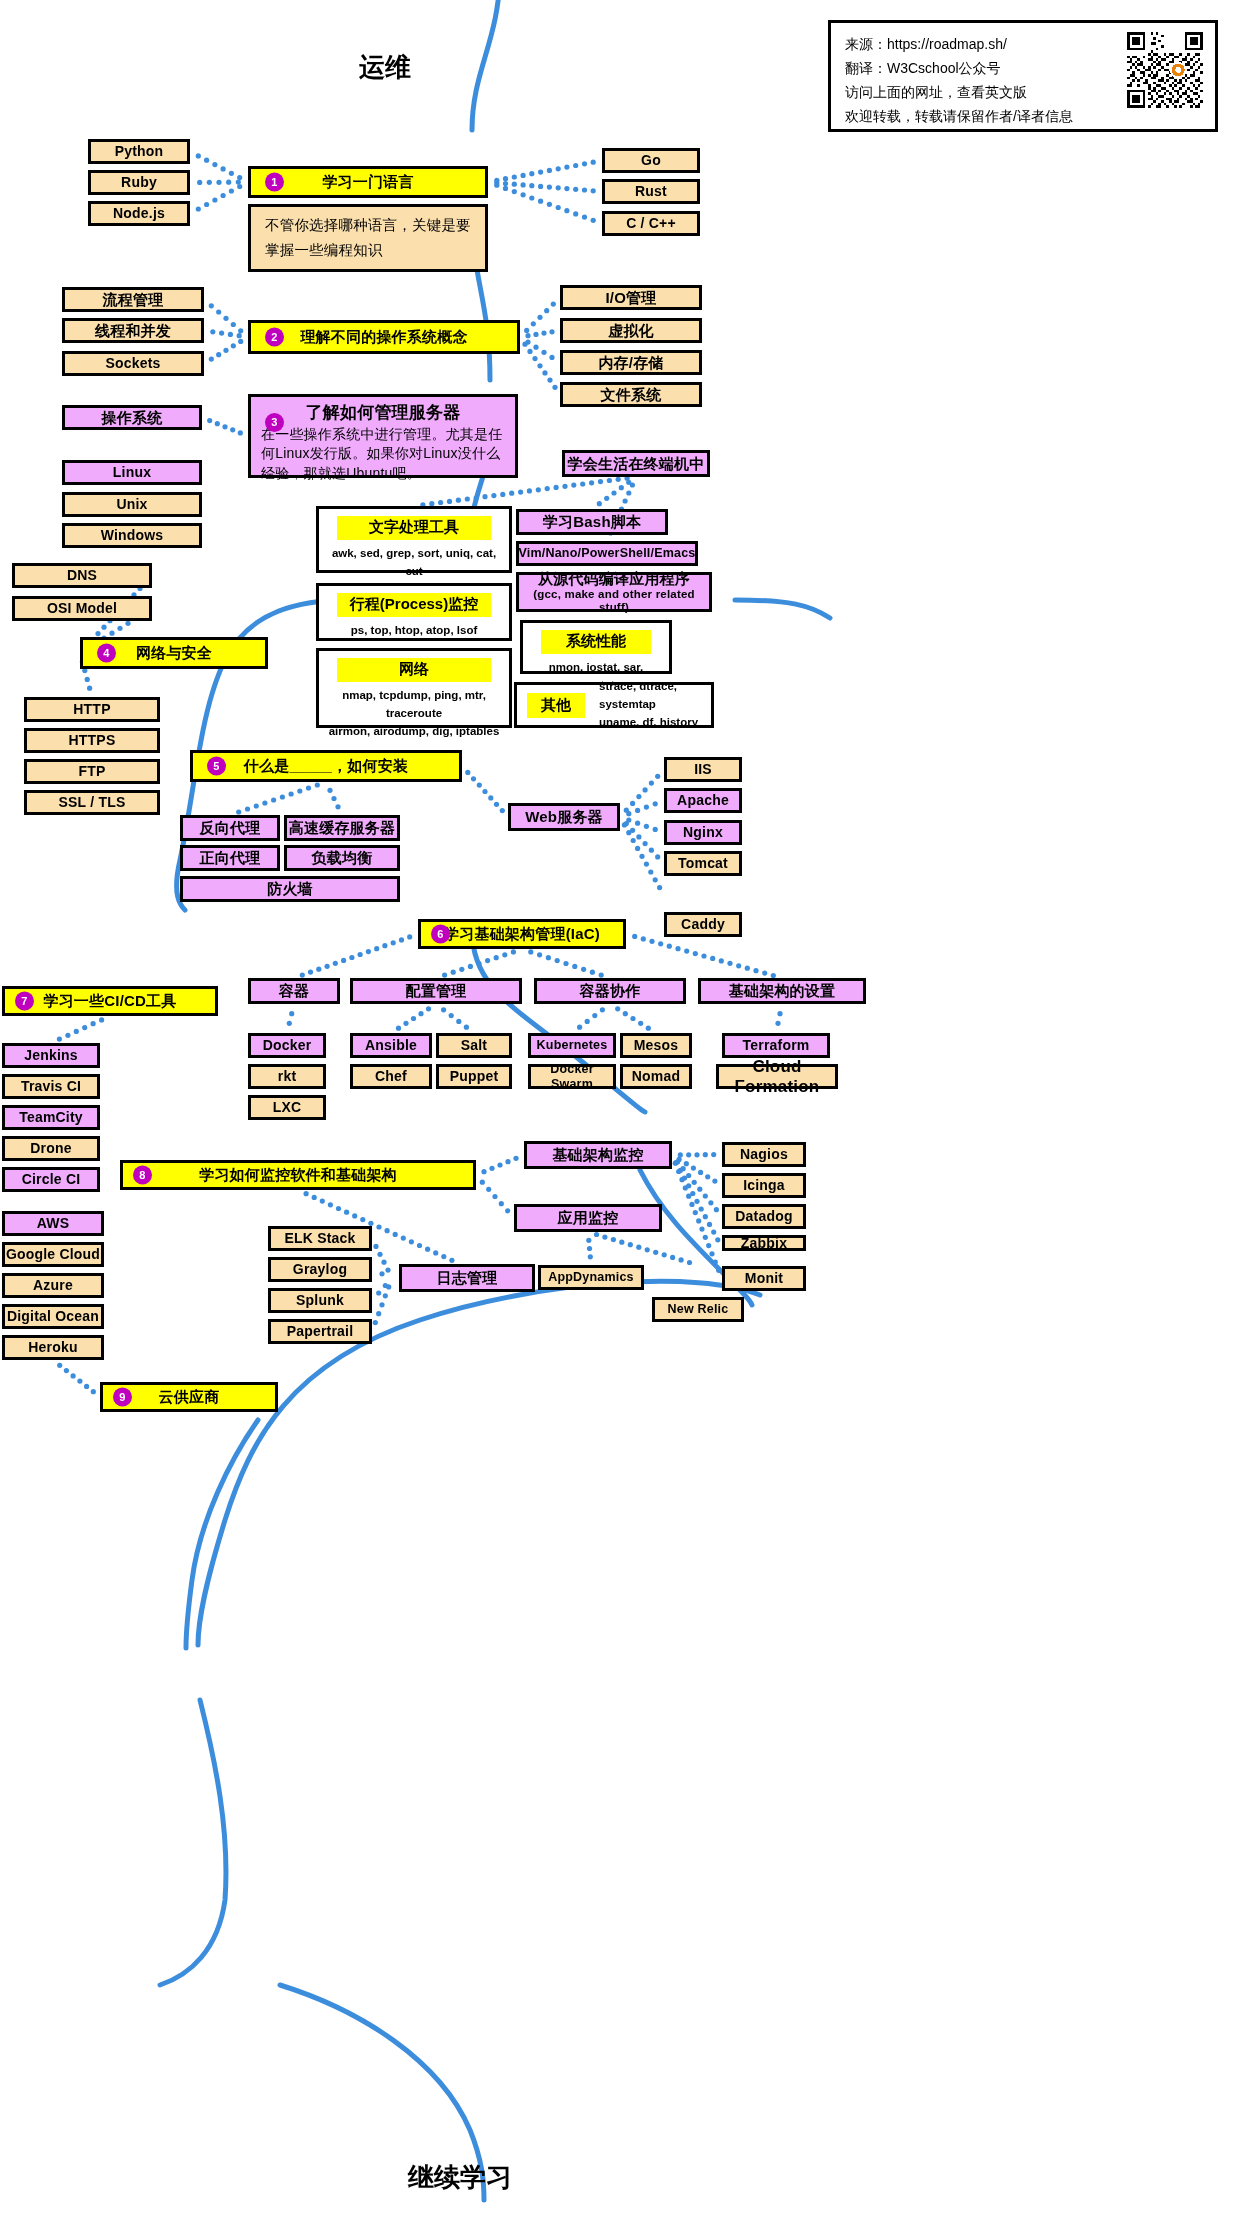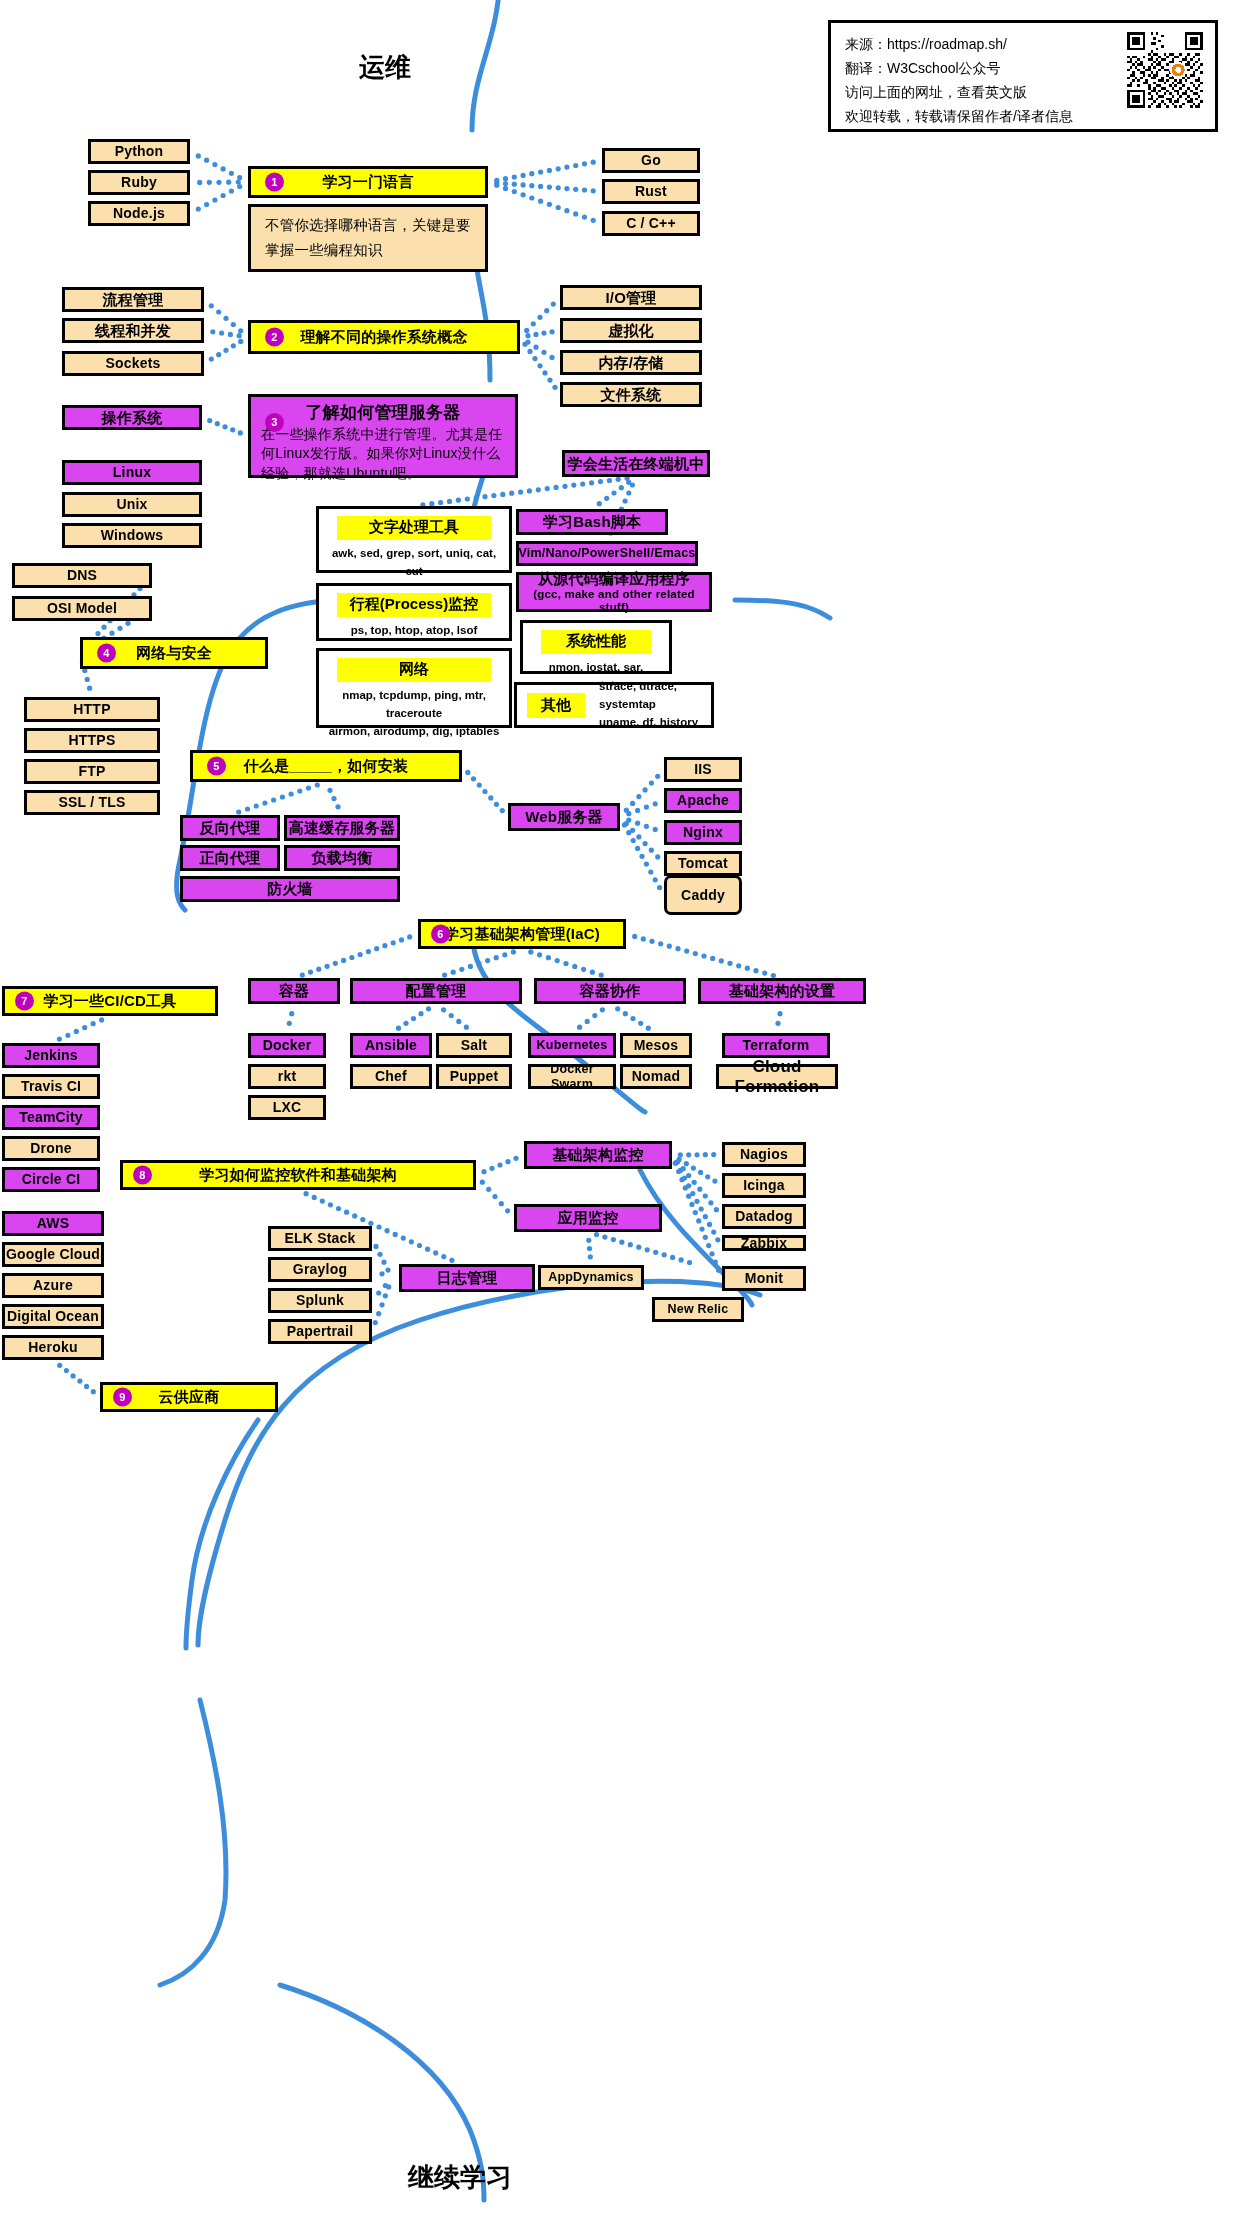--- a/index.html
+++ b/index.html
@@ -32,21 +32,21 @@
     color: #000000;
     font-weight: bold;
     display: flex;
     align-items: center;
     justify-content: center;
     text-align: center;
     line-height: 1.15;
     letter-spacing: 0.2px;
     z-index: 5;
   }
-  .node.yellow { background: #d946ef; }
+  .node.yellow { background: #f0abfc; }
   .node.peach  { background: #fbe0ae; }
   .node.main {
     background: #ffff00;
     justify-content: center;
     font-size: 17px;
   }
   .badge {
     position: absolute;
     left: 14px;
     top: 50%;
@@ -974,21 +974,21 @@
     </div>
   <div class="node yellow en" style="left:664px;top:788px;width:78px;height:25px;">
       <span>Apache</span>
     </div>
   <div class="node yellow en" style="left:664px;top:820px;width:78px;height:25px;">
       <span>Nginx</span>
     </div>
   <div class="node peach en" style="left:664px;top:851px;width:78px;height:25px;">
       <span>Tomcat</span>
     </div>
-  <div class="node peach en" style="left:664px;top:875px;width:78px;height:40px;border-radius:7px;">
+  <div class="node peach en" style="left:664px;top:912px;width:78px;height:25px;">
       <span>Caddy</span>
     </div>
 
   <div class="node main" style="left:418px;top:919px;width:208px;height:30px;">
     <span class="badge" style="left:10px;">6</span>
     <span class="cn" style="font-size:15px;">学习基础架构管理(IaC)</span>
   </div>
 
   <div class="node yellow cn" style="left:248px;top:978px;width:92px;height:26px;">
       <span>容器</span>

